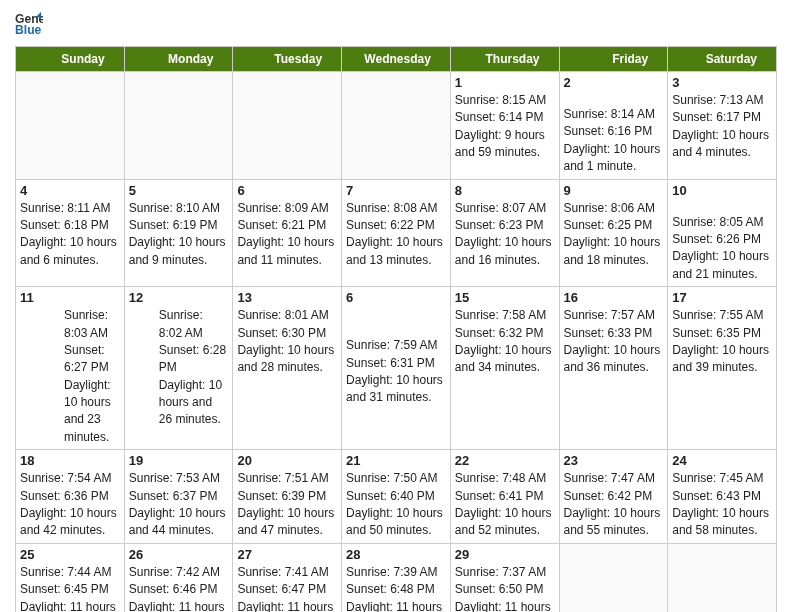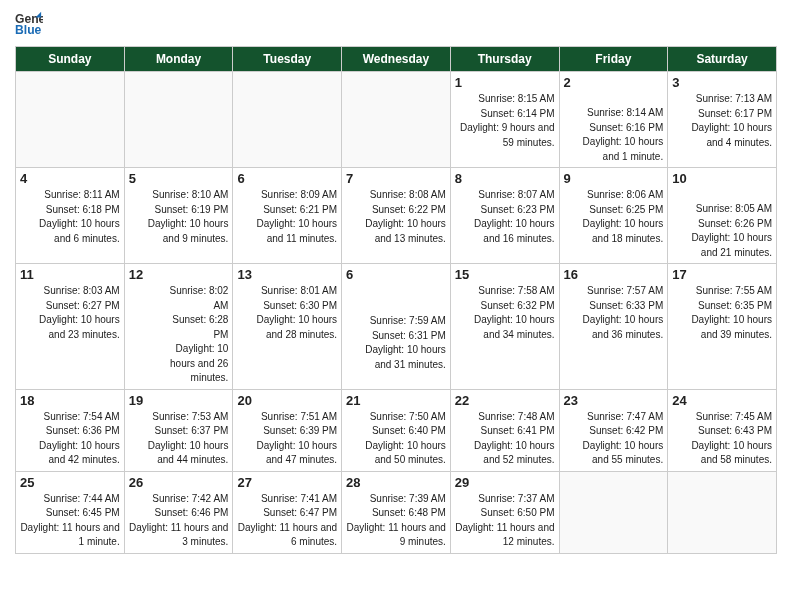--- a/index.html
+++ b/index.html
@@ -40,50 +40,49 @@
     .subtitle {
       font-size: 15px;
       color: #555;
     }
     table {
       width: 100%;
       border-collapse: collapse;
       table-layout: fixed;
     }
     th {
-      background-color: #14532d;
+      background-color: #4d7c0f;
       color: #fff;
       font-size: 12px;
       font-weight: bold;
-      padding: 5px 13px;
-      text-align: center;
+      padding: 5px 19px;
+      text-align: right;
       border: 1px solid #ccc;
     }
     td {
       vertical-align: top;
       border: 1px solid #ccc;
       padding: 3px 4px;
       height: 82px;
       font-size: 10.5px;
       color: #222;
       background: #fff;
     }
     td.empty {
       background: #f9f9f9;
     }
     .day-num {
       font-size: 13px;
       font-weight: bold;
       margin-bottom: 2px;
     }
     .day-info {
-      font-size: 10px;
+      font-size: 12px;
       line-height: 1.45;
       color: #222;
-      text-align: right;
     }
   </style>
 </head>
 <body>
 
 <div class="container">
   <div class="header">
     <div class="logo">
       <svg class="logo-icon" viewBox="0 0 30 30">
         <text x="0" y="14" font-size="13" font-weight="bold" fill="#333">General</text>
@@ -174,21 +173,21 @@
           <td>
             <div class="day-num">10</div>
             <div class="day-info" style="white-space: pre-line; margin-top: 16px;">Sunrise: 8:05 AM
 Sunset: 6:26 PM
 Daylight: 10 hours and 21 minutes.</div>
           </td>
         </tr>
         <tr>
           <td>
             <div class="day-num">11</div>
-            <div class="day-info" style="white-space: pre-line;">Sunrise: 8:03 AM
+            <div class="day-info" style="white-space: pre-line; margin-left: 44px;">Sunrise: 8:03 AM
 Sunset: 6:27 PM
 Daylight: 10 hours and 23 minutes.</div>
           </td>
           <td>
             <div class="day-num">12</div>
             <div class="day-info" style="white-space: pre-line; margin-left: 30px;">Sunrise: 8:02 AM
 Sunset: 6:28 PM
 Daylight: 10 hours and 26 minutes.</div>
           </td>
           <td>

